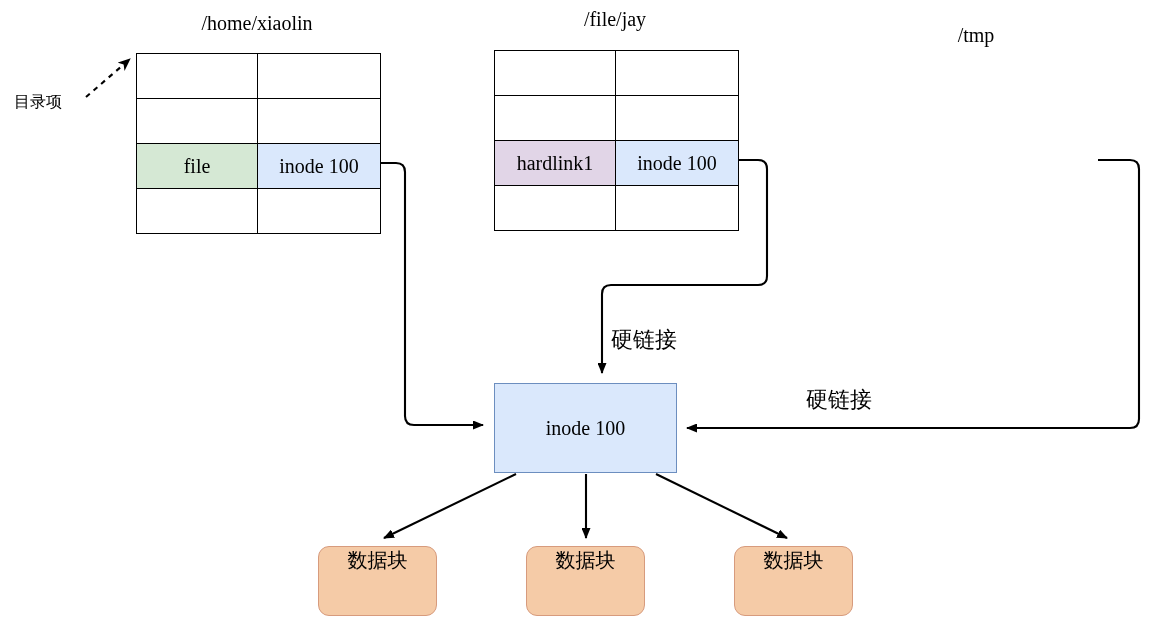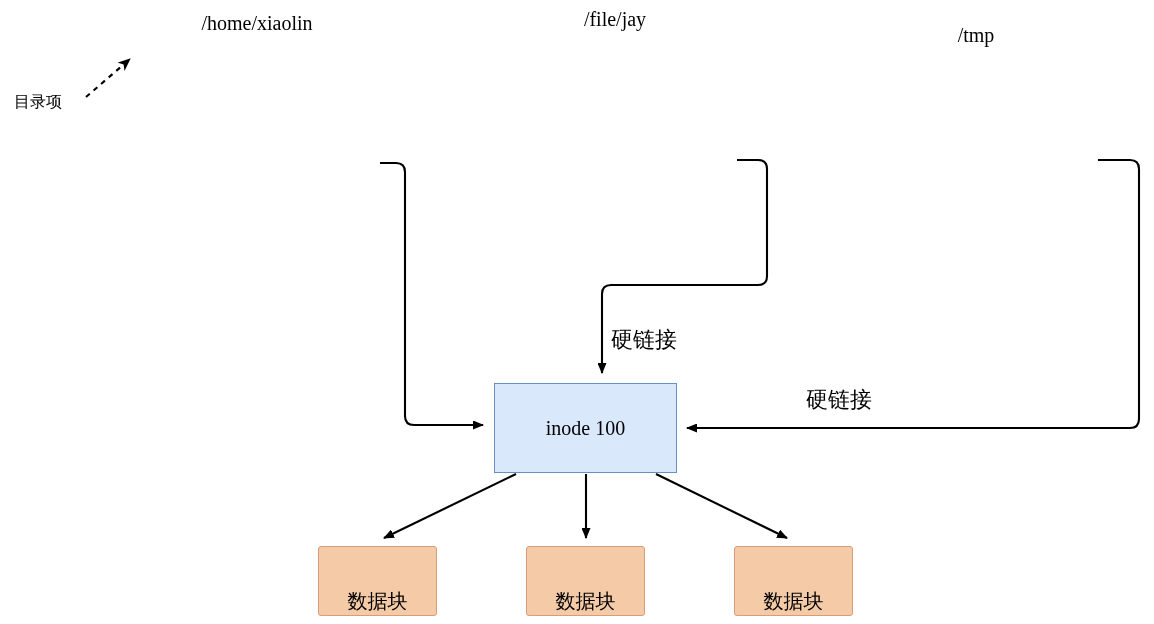--- a/index.html
+++ b/index.html
@@ -57,24 +57,24 @@
     justify-content: center;
     font-size: 20px;
     color: #000000;
   }
   .data-block {
     position: absolute;
     width: 119px;
     height: 70px;
     background: #f5cba7;
     border: 1.4px solid #d79b7d;
-    border-radius: 3px;
+    border-radius: 11px;
     box-sizing: border-box;
     display: flex;
-    align-items: flex-end;
+    align-items: flex-start;
     justify-content: center;
     font-size: 20px;
     color: #000000;
   }
   .edge-label {
     position: absolute;
     font-size: 22px;
     color: #000000;
     white-space: nowrap;
   }
@@ -136,21 +136,61 @@
       <path d="M656,474 L787,538" stroke="#000000" stroke-width="2.1" fill="none" marker-end="url(#arrow)"></path>
     </g>
   </svg>
 
   <div class="dir-title" style="left:257px; top:12px;">/home/xiaolin</div>
   <div class="dir-title" style="left:615px; top:8px;">/file/jay</div>
   <div class="dir-title" style="left:976px; top:24px;">/tmp</div>
 
   <div class="side-label" style="left:14px; top:92px;">目录项</div>
 
-
+  <table class="dir-table" style="left:136px; top:53px;">
+    <tbody>
+        <tr>
+      <td class="cell-name"></td>
+      <td class="cell-inode"></td>
+    </tr>
+    <tr>
+      <td class="cell-name"></td>
+      <td class="cell-inode"></td>
+    </tr>
+    <tr>
+      <td class="cell-name fill-green">file</td>
+      <td class="cell-inode fill-blue">inode 100</td>
+    </tr>
+    <tr>
+      <td class="cell-name"></td>
+      <td class="cell-inode"></td>
+    </tr>
+  </tbody>
+    </table>
+
+  <table class="dir-table" style="left:494px; top:50px;">
+    <tbody>
+        <tr>
+      <td class="cell-name"></td>
+      <td class="cell-inode"></td>
+    </tr>
+    <tr>
+      <td class="cell-name"></td>
+      <td class="cell-inode"></td>
+    </tr>
+    <tr>
+      <td class="cell-name fill-purple">hardlink1</td>
+      <td class="cell-inode fill-blue">inode 100</td>
+    </tr>
+    <tr>
+      <td class="cell-name"></td>
+      <td class="cell-inode"></td>
+    </tr>
+  </tbody>
+    </table>
 
 
   <div class="edge-label" style="left:611px; top:325px;">硬链接</div>
   <div class="edge-label" style="left:806px; top:385px;">硬链接</div>
 
   <div class="inode-box">
     <span>inode 100</span>
   </div>
 
   <div class="data-block" style="left:318px; top:546px;">

